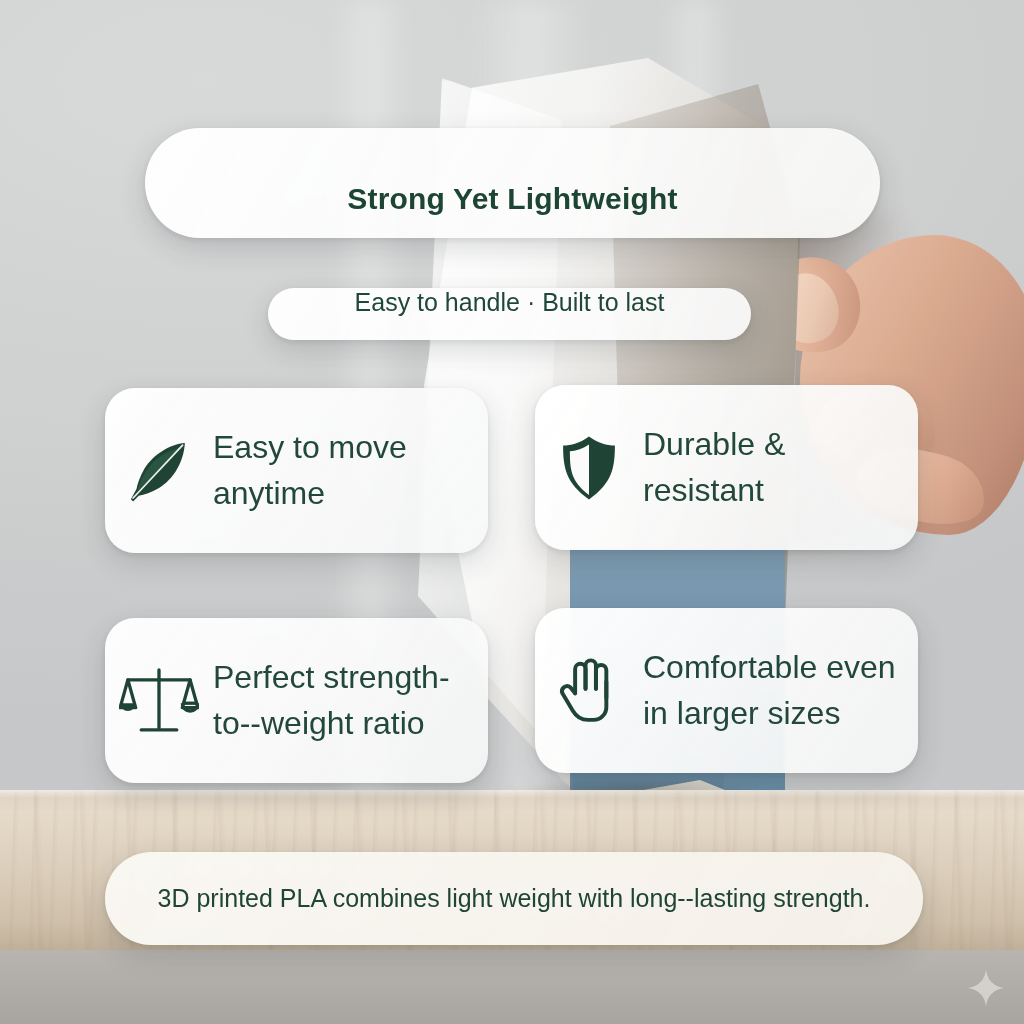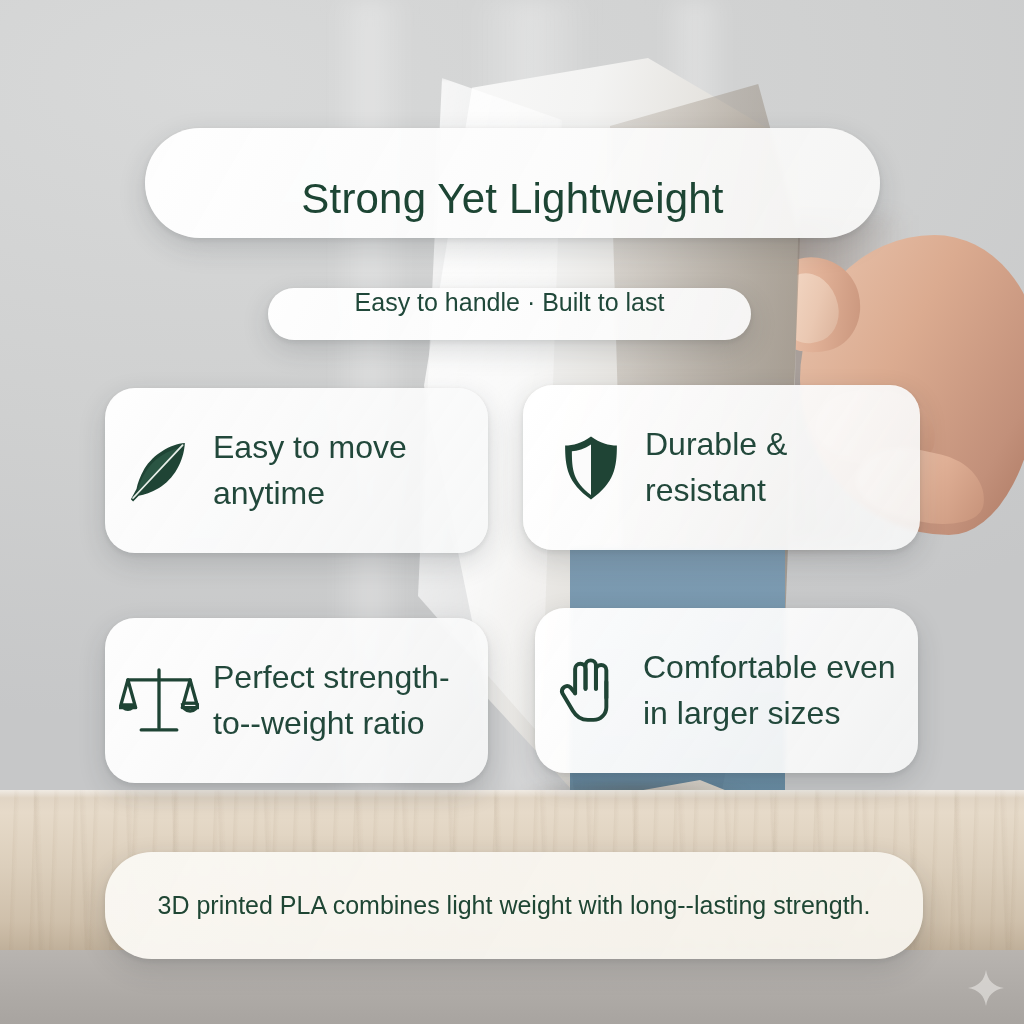--- a/index.html
+++ b/index.html
@@ -137,54 +137,54 @@
     box-shadow:0 10px 28px rgba(40,45,50,.16), 0 2px 6px rgba(40,45,50,.10);
     backdrop-filter:blur(2px);
   }
 
   .title-pill{
     left:145px;top:128px;width:735px;height:110px;border-radius:55px;
     background:linear-gradient(120deg,rgba(255,255,255,.97) 0%,rgba(252,252,252,.95) 45%,rgba(248,248,247,.93) 100%);
     display:flex;align-items:center;justify-content:center;
   }
   .title-text{
-    font-size:42px;font-weight:normal;color:#1d4534;letter-spacing:.2px;
+    font-size:30px;font-weight:bold;color:#1d4534;letter-spacing:.2px;
     white-space:nowrap;
     margin-top:32px;
   }
 
   .subtitle-pill{
     left:268px;top:288px;width:483px;height:52px;border-radius:26px;
     background:linear-gradient(120deg,rgba(255,255,255,.96) 0%,rgba(250,250,250,.93) 100%);
     display:flex;align-items:flex-start;justify-content:center;
   }
   .subtitle-text{
     font-size:25px;color:#20483a;white-space:nowrap;
   }
 
   .card{
     width:383px;height:165px;border-radius:30px;
     background:linear-gradient(125deg,rgba(255,255,255,.97) 0%,rgba(252,252,252,.94) 48%,rgba(246,247,247,.90) 100%);
     display:flex;align-items:center;
   }
   .card-1{left:105px;top:388px;}
-  .card-2{left:523px;top:385px;padding-left:14px;}
+  .card-2{left:535px;top:385px;}
   .card-3{left:105px;top:618px;}
   .card-4{left:535px;top:608px;}
 
   .card-icon{
     width:108px;min-width:108px;height:165px;
     display:flex;align-items:center;justify-content:center;
   }
   .card-label{
     font-size:32px;line-height:1.42;color:#22483b;padding-right:16px;
   }
 
   .footer-pill{
-    left:105px;top:852px;width:818px;height:107px;border-radius:47px;
+    left:105px;top:852px;width:818px;height:93px;border-radius:47px;
     background:linear-gradient(120deg,rgba(250,248,243,.97) 0%,rgba(246,243,236,.95) 100%);
     display:flex;align-items:center;justify-content:center;text-align:left;
   }
   .footer-text{
     font-size:25px;line-height:1.45;color:#1f4634;max-width:730px;
   }
 
   .sparkle{
     position:absolute;left:966px;top:968px;width:40px;height:40px;
     opacity:.55;

